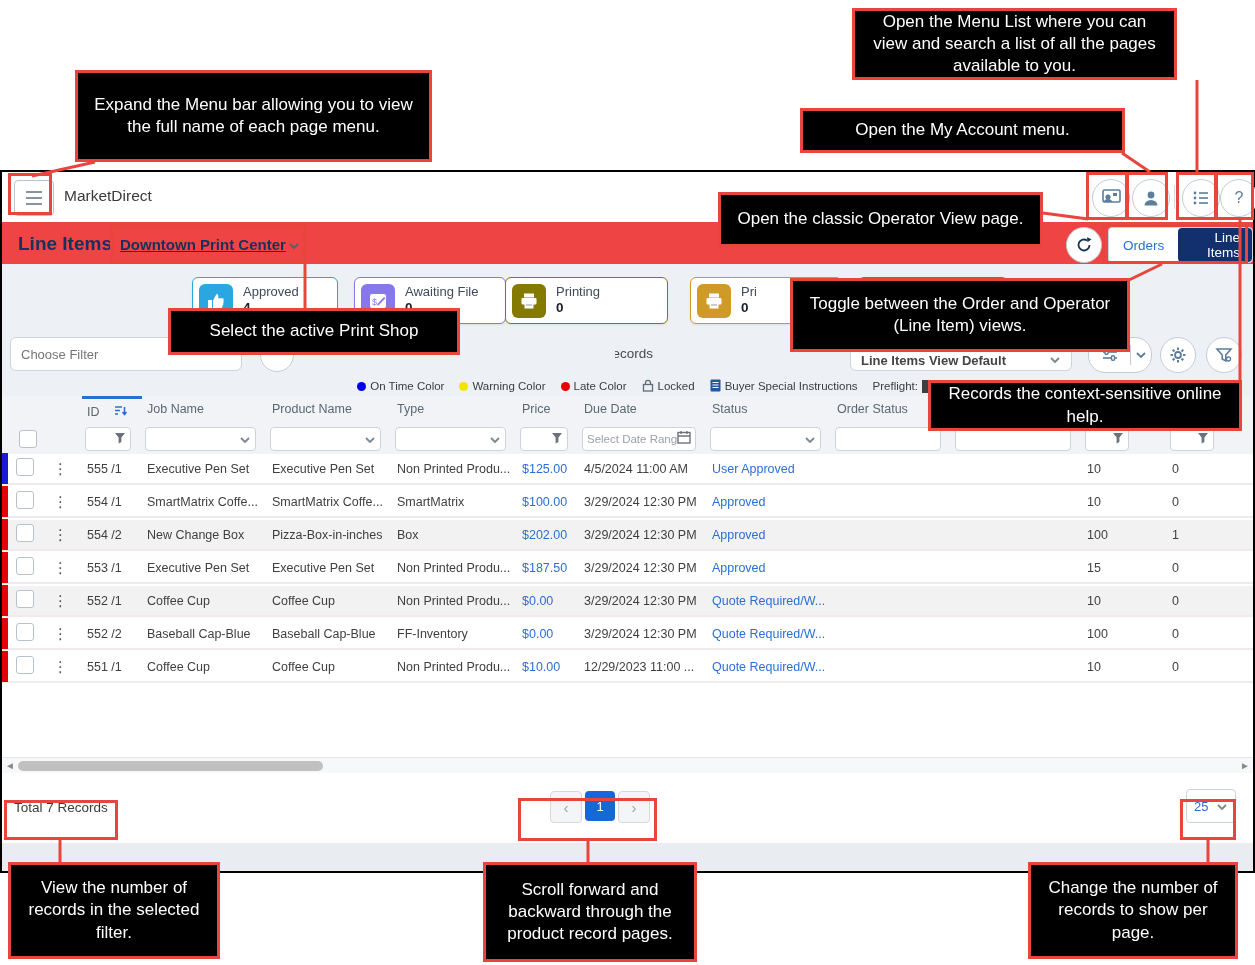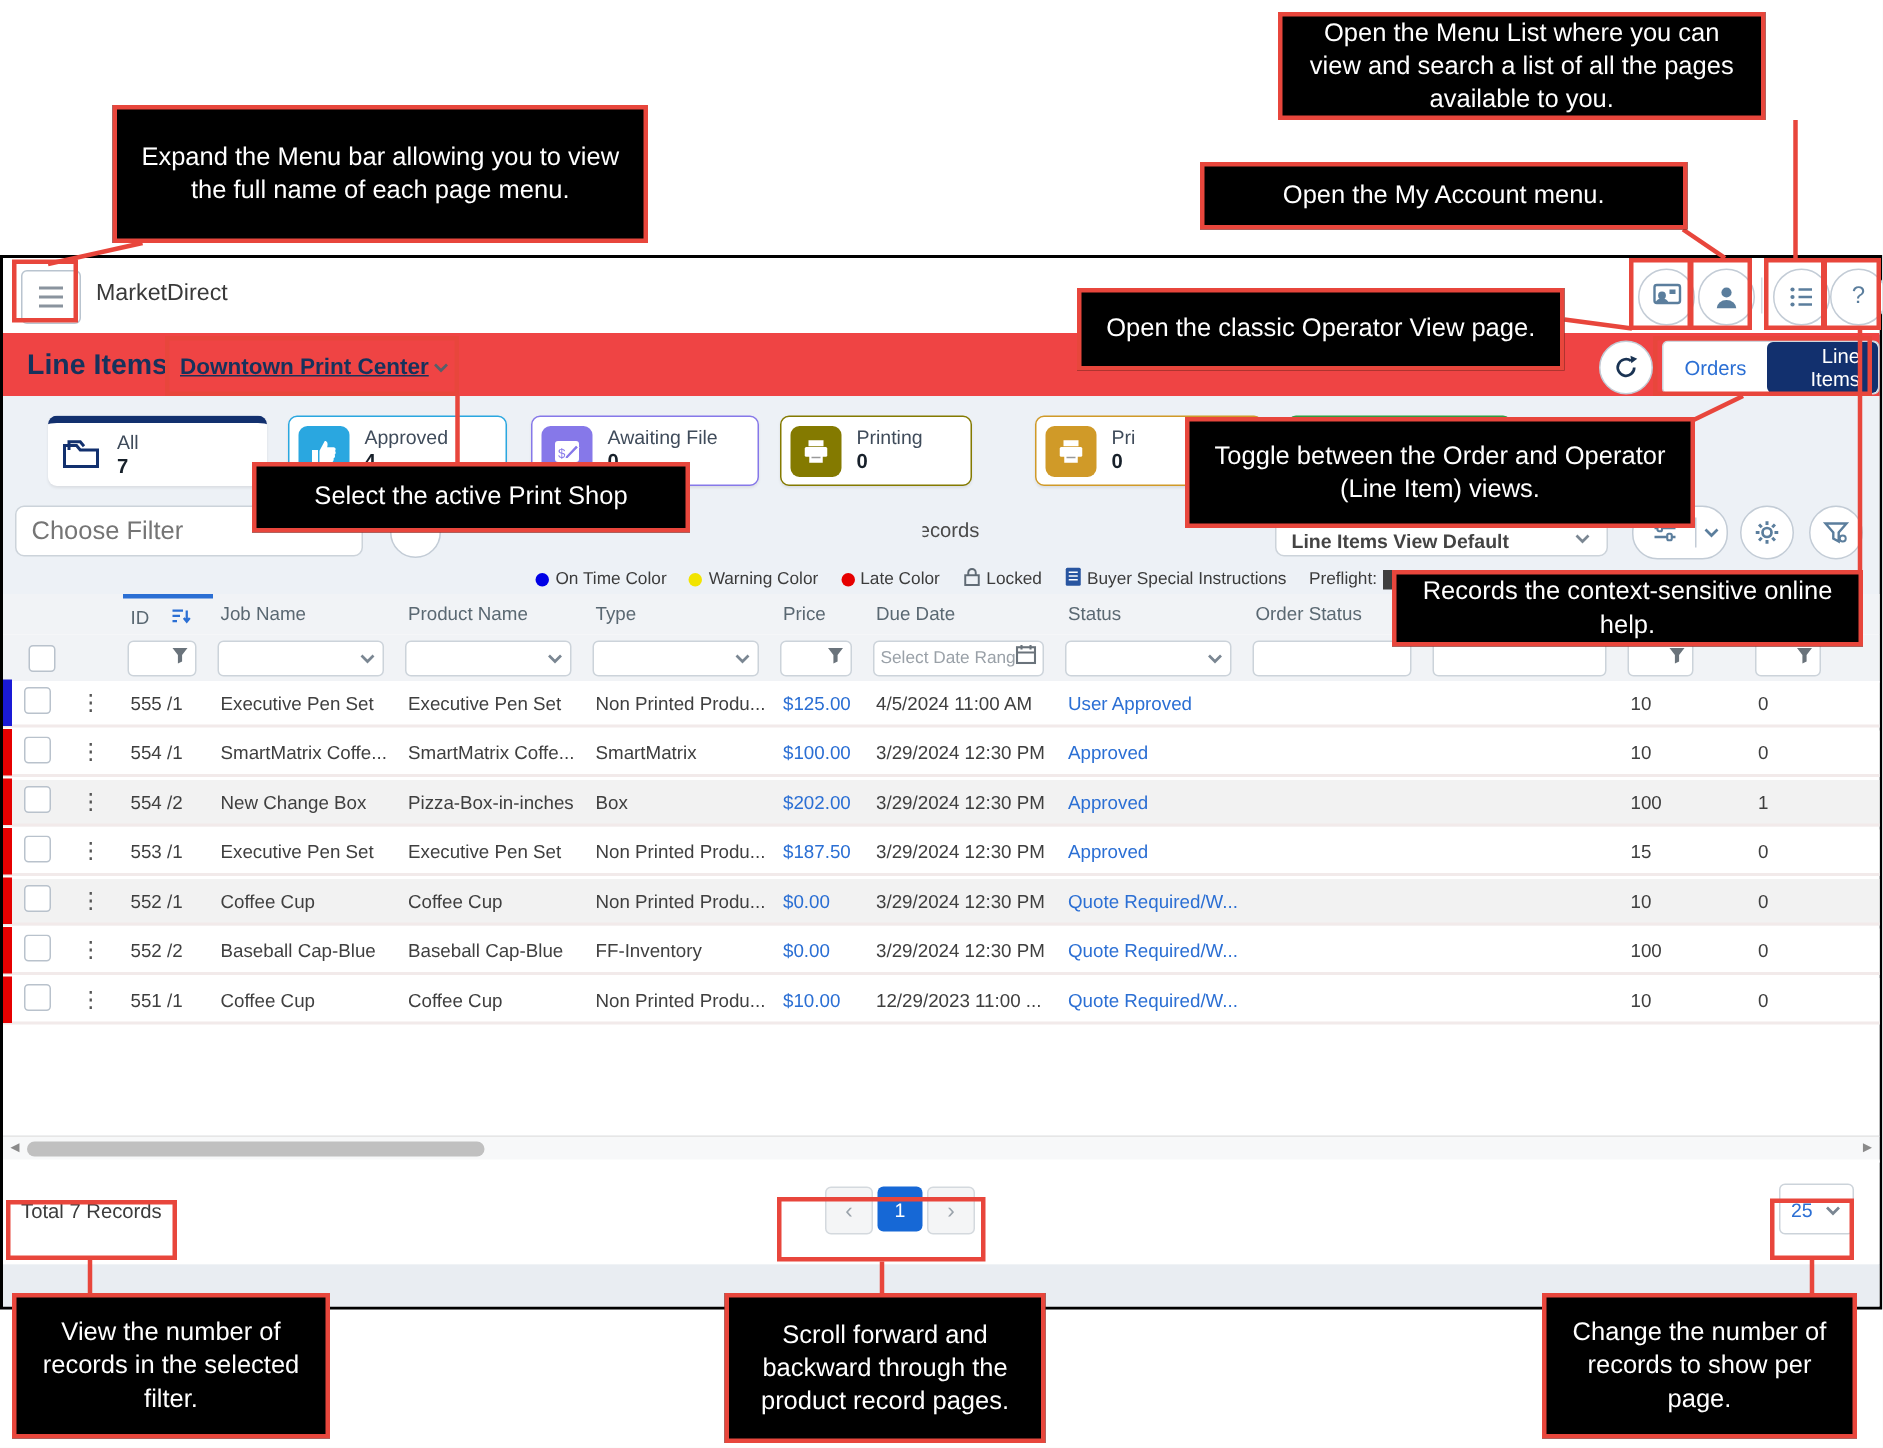--- a/index.html
+++ b/index.html
@@ -25,21 +25,21 @@
   .toggle .opt-lineitems{display:flex;align-items:center;padding:0 12px;background:#12306e;color:#fff;font-size:13.5px;border-radius:4px;cursor:pointer;}
 
   .cards{position:absolute;left:0;top:92px;width:100%;height:68px;background:#edf1f6;}
   .card{position:absolute;top:13px;height:47px;background:#fff;border-radius:6px;box-shadow:0 1px 2px rgba(0,0,0,.08);display:flex;align-items:center;cursor:pointer;box-sizing:border-box;}
   .card .tile{width:34px;height:34px;border-radius:6px;margin-left:6px;display:flex;align-items:center;justify-content:center;}
   .card .ctext{margin-left:10px;display:flex;flex-direction:column;line-height:1.15;}
   .card .clabel{font-size:13px;color:#3f4b5a;}
   .card .ccount{font-size:13.5px;font-weight:bold;color:#17202a;}
 
   .toolbar{position:absolute;left:0;top:160px;width:100%;height:44px;background:#edf1f6;}
-  .choose-filter{position:absolute;left:8px;top:5px;width:232px;height:34px;border:1px solid #ccd3da;border-radius:6px;background:#fff;box-sizing:border-box;font-size:17px;color:#555;padding:0 10px;font-family:"Liberation Sans",sans-serif;}
+  .choose-filter{position:absolute;left:8px;top:5px;width:232px;height:34px;border:1px solid #ccd3da;border-radius:6px;background:#fff;box-sizing:border-box;font-size:13px;color:#555;padding:0 10px;font-family:"Liberation Sans",sans-serif;}
   .toolbar-circle{position:absolute;left:258px;top:6px;width:32px;height:32px;border:1.5px solid #c3ccd6;border-radius:50%;background:#fff;}
   .cliptail{position:absolute;left:613px;top:14px;width:38px;height:18px;overflow:hidden;}
   .cliptail span{position:absolute;right:0;top:0;white-space:nowrap;font-size:13.5px;color:#4a4a4a;}
   .view-select{position:absolute;left:848px;top:5px;width:222px;height:34px;border:1px solid #ccd3da;border-radius:6px;background:#fff;box-sizing:border-box;display:flex;align-items:flex-end;justify-content:space-between;padding:2px 10px;cursor:pointer;font-weight:bold;}
   .view-select .vs-label{font-size:13px;color:#444;}
   .split-btn{position:absolute;left:1086px;top:5px;width:62px;height:34px;border:1.5px solid #c3ccd6;border-radius:17px;background:#fff;display:flex;align-items:center;cursor:pointer;}
   .split-btn .sep{width:1px;height:20px;background:#c3ccd6;}
   .round-tool{position:absolute;top:5px;width:34px;height:34px;border:1.5px solid #c3ccd6;border-radius:50%;background:#fff;display:flex;align-items:center;justify-content:center;cursor:pointer;}
 
   .legend{position:absolute;left:0;top:204px;width:100%;height:20px;background:#edf1f6;display:flex;justify-content:flex-end;align-items:center;gap:15px;padding-right:318px;box-sizing:border-box;font-size:11.5px;color:#3c3c3c;}
@@ -135,32 +135,20 @@
             <polygon points="12,1.2 16.5,3.2 12.5,6.2" fill="#1a3353"></polygon>
           </svg>
         </div>
       <div class="toggle">
         <div class="opt-orders">Orders</div>
         <div class="opt-lineitems">Line Items</div>
       </div>
     </div>
 
     <div class="cards" id="cards-row">
-        <div class="card" style="left: 30px; width: 146px; border-top: 5px solid rgb(18, 48, 110); height: 47px;">
-          <span style="margin-left:8px;display:flex">
-            <svg width="28" height="24" viewBox="0 0 28 24">
-              <path d="M3 20 V6 h8 l2.5 3 H25 v11 Z" fill="none" stroke="#12306e" stroke-width="2"></path>
-              <path d="M6 9 V3.5 h7.5 l2.5 3" fill="none" stroke="#12306e" stroke-width="2"></path>
-            </svg>
-          </span>
-          <span class="ctext">
-            <span class="clabel">All</span>
-            <span class="ccount">7</span>
-          </span>
-        </div>
         <div class="card" style="left: 190px; width: 146px; border: 1px solid rgb(42, 167, 224);">
           <span class="tile" style="background:#2aa7e0">
             <svg width="20" height="20" viewBox="0 0 20 20">
               <rect x="2" y="9" width="4" height="8.5" fill="#fff"></rect>
               <path d="M7 17.5 V9.5 l3.5-6.5 c1.8 0 2.3 1.7 1.6 4.2 h4.4 c1.3 0 1.6 1.6 .9 2.4 .7 .8 .5 2-.3 2.5 .6 .9 .2 2-.7 2.4 .3 1.2-.4 3-2 3 Z" fill="#fff"></path>
             </svg>
           </span>
           <span class="ctext">
             <span class="clabel">Approved</span>
             <span class="ccount">4</span>
@@ -172,21 +160,21 @@
               <rect x="2" y="3" width="16" height="14" rx="2" fill="#fff"></rect>
               <text x="4" y="14" font-size="9" fill="#8678e9" font-family="Liberation Sans">$</text>
               <path d="M9 13 L16 5.5 l1.8 1.8 L10.8 14.5 l-2.4 .6 Z" fill="#8678e9" stroke="#fff" stroke-width="0.8"></path>
             </svg>
           </span>
           <span class="ctext">
             <span class="clabel">Awaiting File</span>
             <span class="ccount">0</span>
           </span>
         </div>
-        <div class="card" style="left: 518px; width: 128px; border: 1px solid rgb(132, 122, 0);">
+        <div class="card" style="left: 503px; width: 163px; border: 1px solid rgb(132, 122, 0);">
           <span class="tile" style="background:#847a00">
             <svg width="20" height="20" viewBox="0 0 20 20">
               <rect x="5" y="2.5" width="10" height="4" fill="#fff"></rect>
               <rect x="2.5" y="7" width="15" height="6.5" rx="1" fill="#fff"></rect>
               <rect x="5.5" y="12" width="9" height="5.5" fill="#fff" stroke-width="0"></rect>
               <line x1="7" y1="14" x2="13" y2="14" stroke-opacity="0.4" stroke="#000"></line>
             </svg>
           </span>
           <span class="ctext">
             <span class="clabel">Printing</span>

